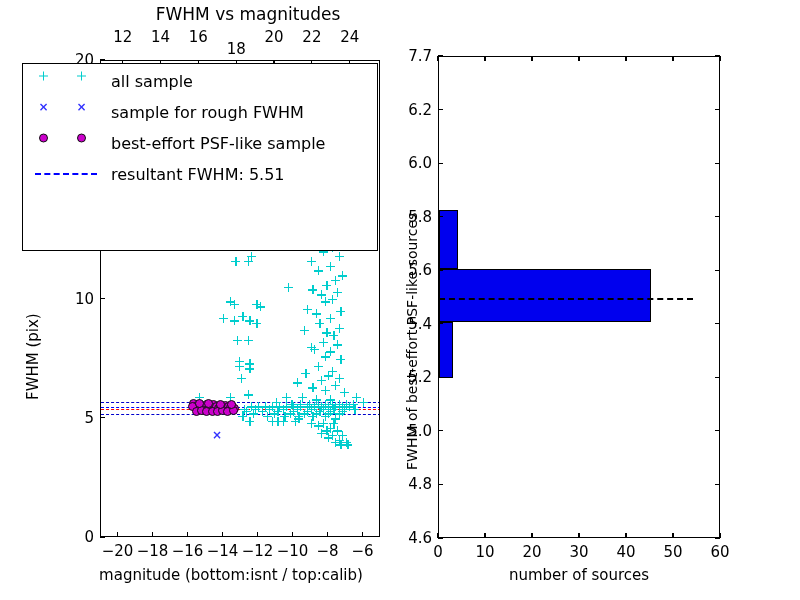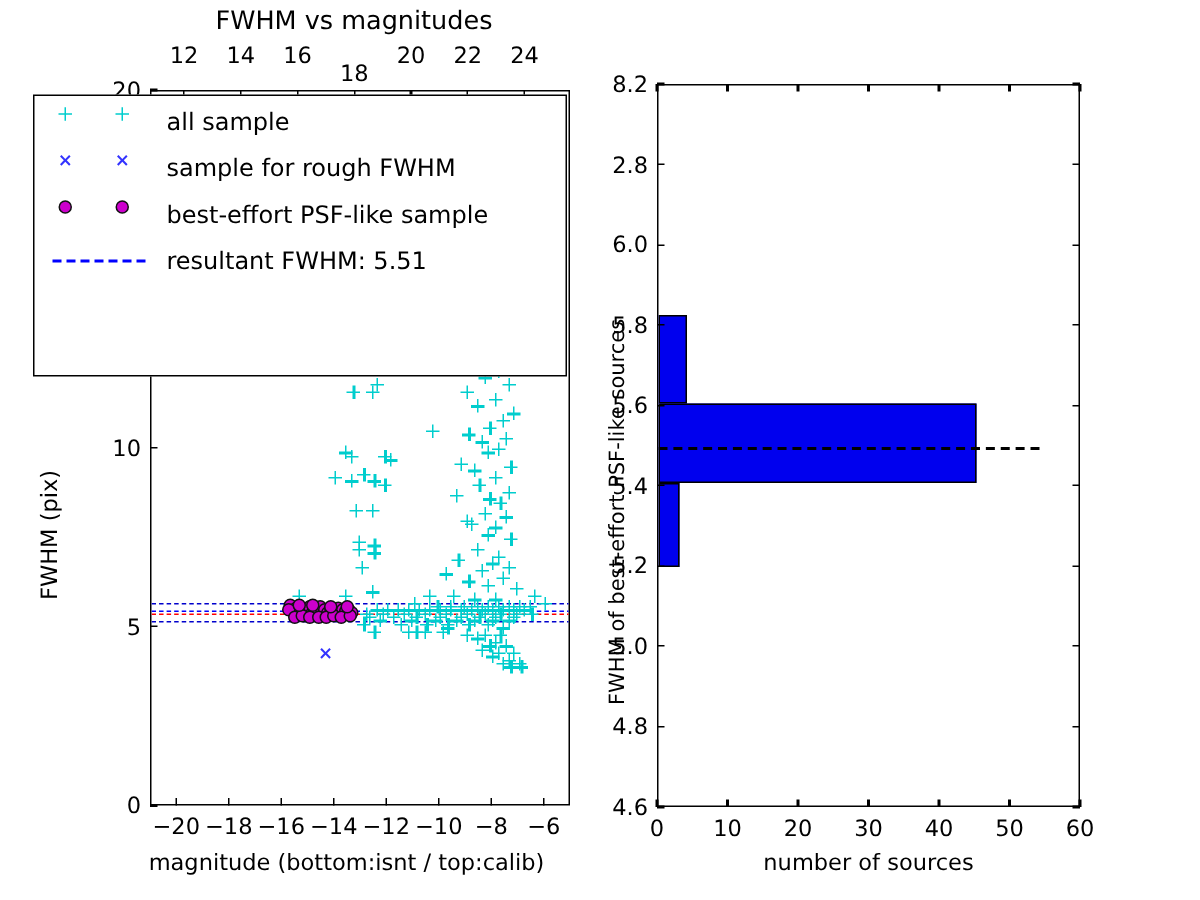--- a/index.html
+++ b/index.html
@@ -12,21 +12,21 @@
 
   
   .axes{position:absolute;box-sizing:border-box;border:1.2px solid #000;background:#fff;}
 
   
   #left-axes{left:100px;top:60px;width:280px;height:477px;}
   #right-axes{left:438px;top:56px;width:282px;height:482px;}
 
   
   .title{position:absolute;font-size:17px;text-align:center;white-space:nowrap;}
-  #left-title{left:96px;top:4px;width:280px;}
+  #left-title{left:108px;top:4px;width:280px;}
   #right-title{left:438px;top:28px;width:282px;}
 
   
   .tk{position:absolute;font-size:15px;white-space:nowrap;}
   .tk.xc{transform:translateX(-50%);}
   .tk.yr{transform:translateY(-50%);text-align:right;}
 
   
   .axlabel{position:absolute;font-size:15px;white-space:nowrap;}
   #left-xlabel{left:91px;top:566px;width:280px;text-align:center;}
@@ -431,17 +431,17 @@
     <div class="tick h" style="left: 715px; top: 269.622px;"></div>
     <div class="tk yr" style="left: 386px; top: 270.222px; width: 46px;">5.6</div>
     <div class="tick h" style="left: 438px; top: 216.067px;"></div>
     <div class="tick h" style="left: 715px; top: 216.067px;"></div>
     <div class="tk yr" style="left: 386px; top: 216.667px; width: 46px;">5.8</div>
     <div class="tick h" style="left: 438px; top: 162.511px;"></div>
     <div class="tick h" style="left: 715px; top: 162.511px;"></div>
     <div class="tk yr" style="left: 386px; top: 163.111px; width: 46px;">6.0</div>
     <div class="tick h" style="left: 438px; top: 108.956px;"></div>
     <div class="tick h" style="left: 715px; top: 108.956px;"></div>
-    <div class="tk yr" style="left: 386px; top: 109.556px; width: 46px;">2.8</div>
+    <div class="tk yr" style="left: 386px; top: 109.556px; width: 46px;">6.2</div>
     <div class="tick h" style="left: 438px; top: 55.4px;"></div>
     <div class="tick h" style="left: 715px; top: 55.4px;"></div>
-    <div class="tk yr" style="left: 386px; top: 56px; width: 46px;">8.2</div>
+    <div class="tk yr" style="left: 386px; top: 56px; width: 46px;">7.7</div>
   </div>
 
 </body></html>

